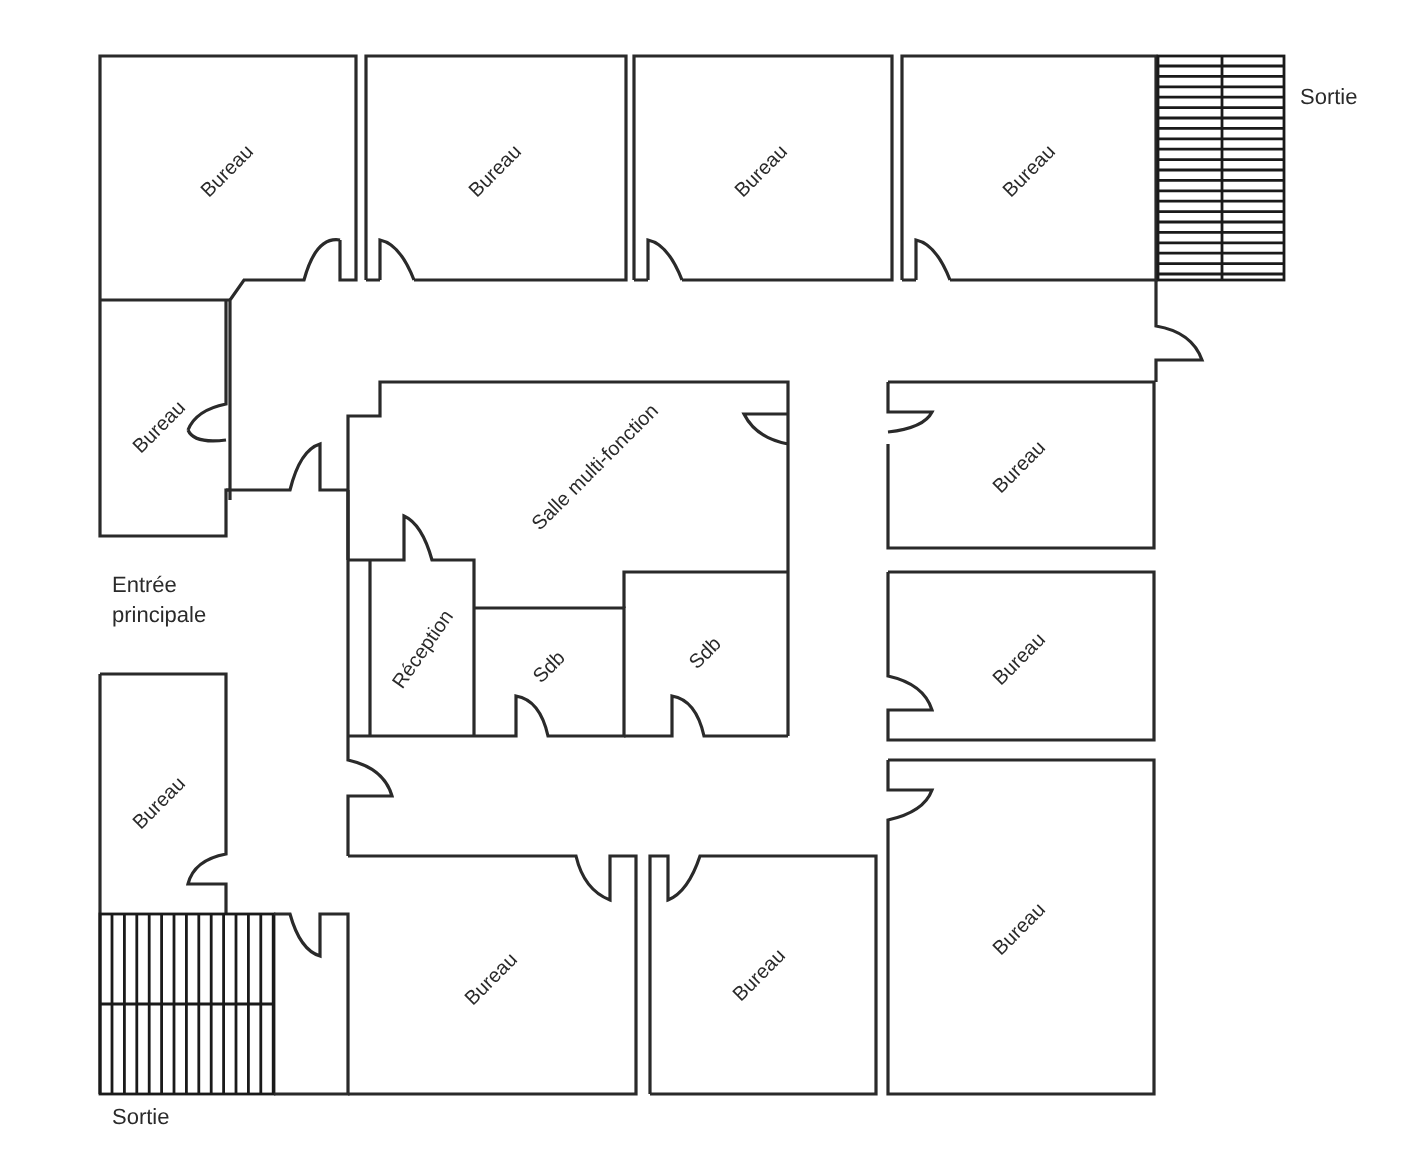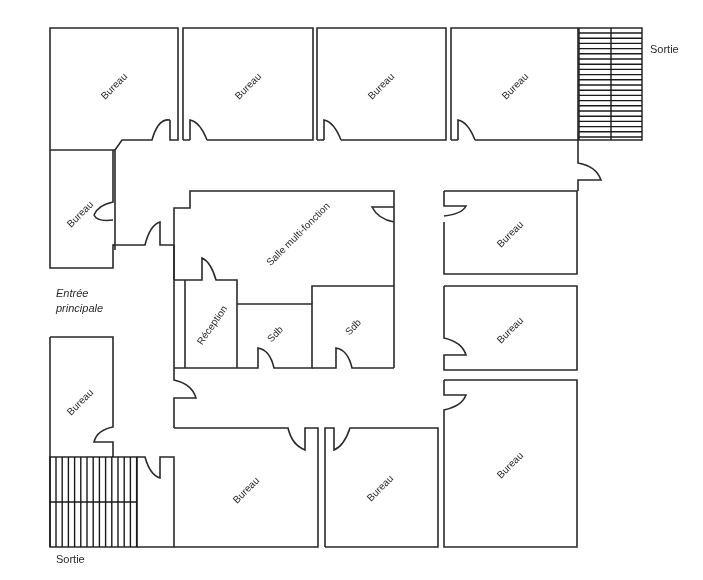--- a/index.html
+++ b/index.html
@@ -147,16 +147,16 @@
 <div class="lbl rot" style="left:353px;top:327px;">Sdb</div>
 <div class="lbl rot" style="left:510px;top:234px;">Bureau</div>
 <div class="lbl rot" style="left:510px;top:330px;">Bureau</div>
 <div class="lbl rot" style="left:510px;top:465px;">Bureau</div>
 <div class="lbl rot" style="left:80px;top:402px;">Bureau</div>
 <div class="lbl rot" style="left:246px;top:490px;">Bureau</div>
 <div class="lbl rot" style="left:380px;top:488px;">Bureau</div>
 
 <div class="lbl plain" style="left:650px;top:42px;">Sortie</div>
 <div class="lbl plain" style="left:56px;top:552px;">Sortie</div>
-<div class="lbl plain" style="left:56px;top:286px;font-style:italic;">
+<div class="lbl plain" style="left:56px;top:286px;">
   <div>Entrée</div>
   <div>principale</div>
 </div>
 
 </body></html>

